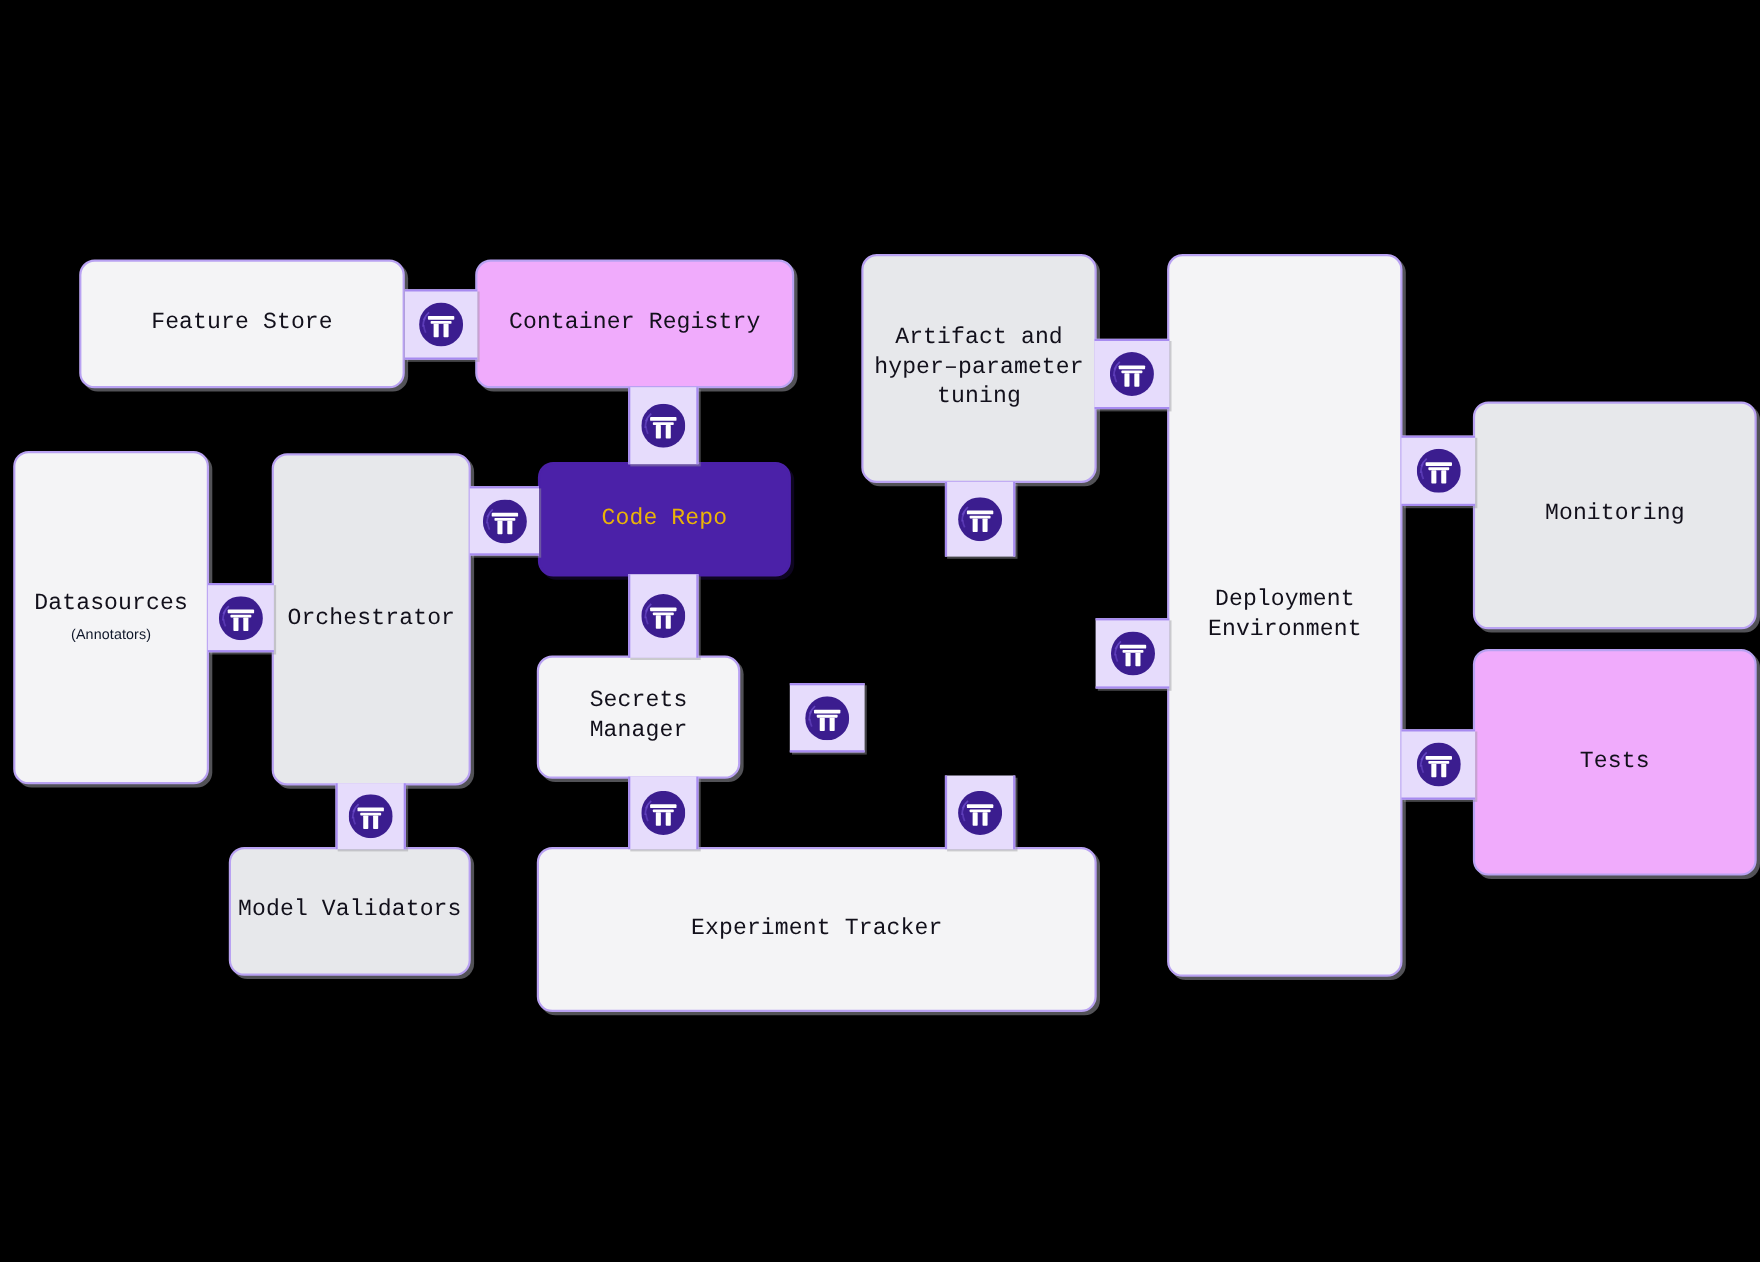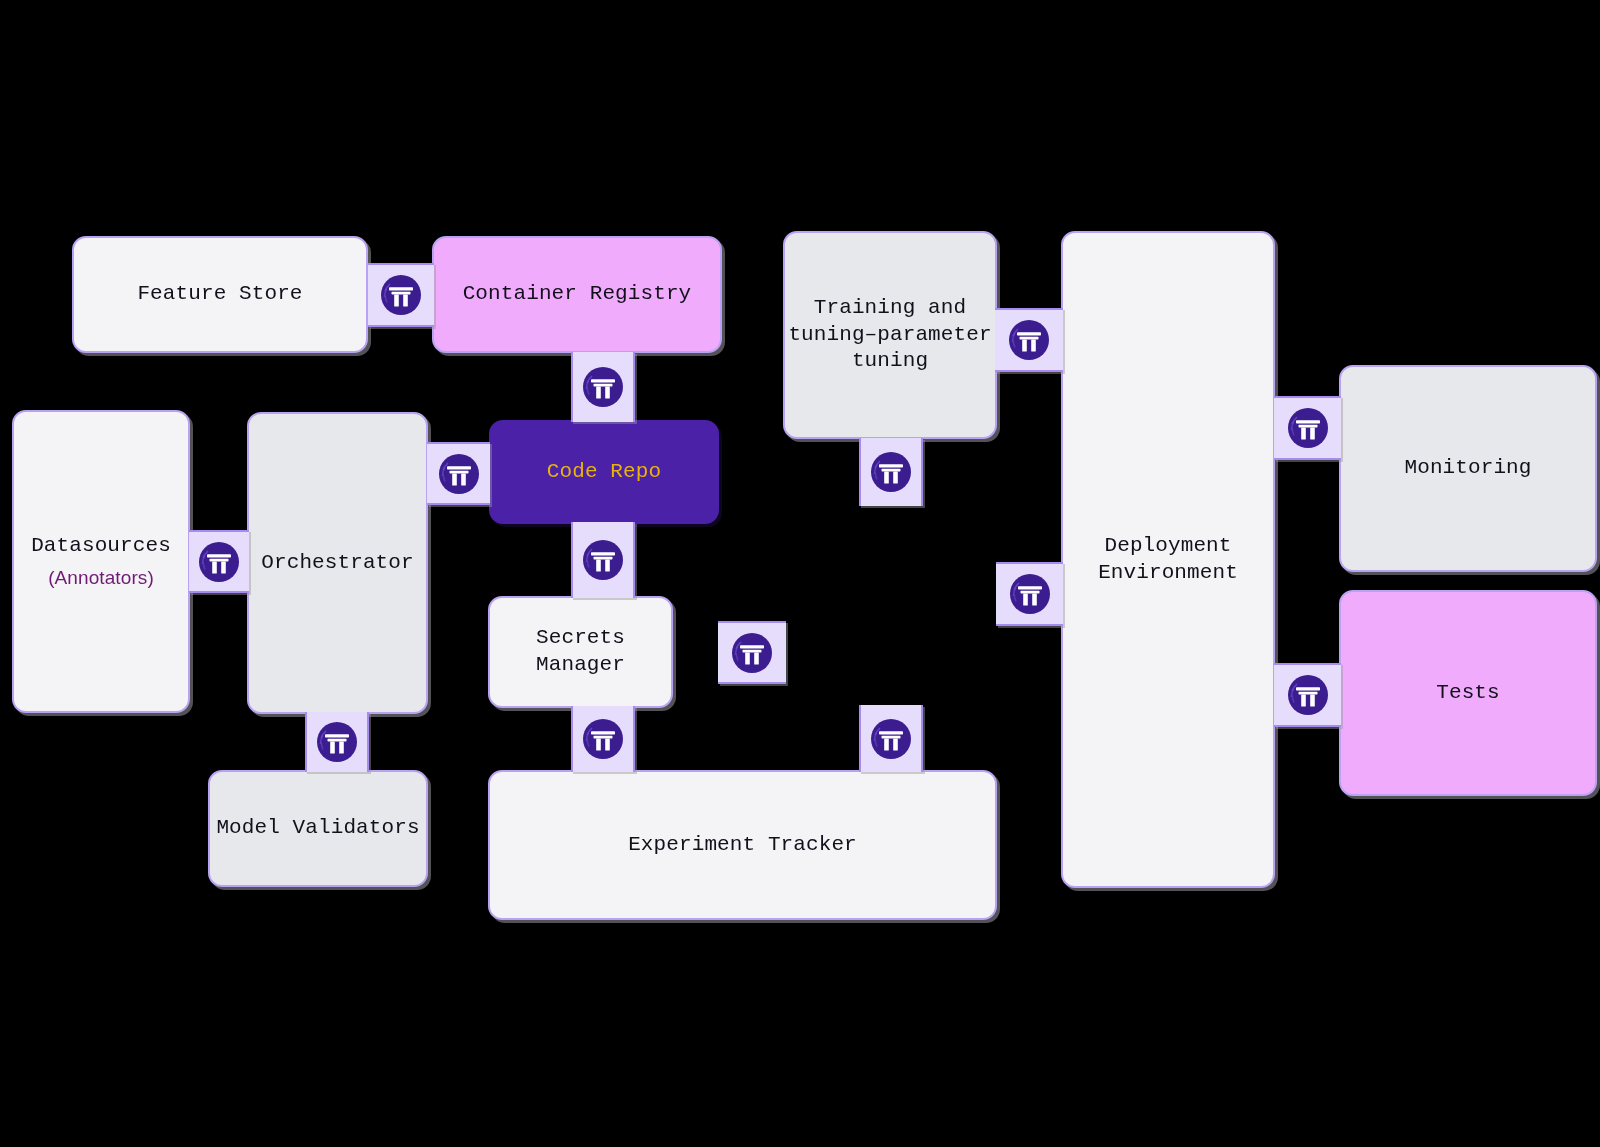--- a/index.html
+++ b/index.html
@@ -43,22 +43,22 @@
   .node.tint    { background: #e7e8eb; }
   .node.grey    { background: #f0abfc; }
   .node.accent  {
     background: #4b21a8;
     border-color: #4b21a8;
     color: #eab308;
     box-shadow: 3px 3px 0 rgba(25,10,60,0.55);
   }
   .node .title   { font-weight: 400; font-family: Liberation Mono, monospace; }
   .node .sub {
-    color: #701a75;
-    font-size: 19px;
+    color: #0f172a;
+    font-size: 13px;
     margin-top: 6px;
     line-height: 1.3;
   }
 
   
   .conn {
     position: absolute;
     box-sizing: border-box;
     border: 2px solid #a78bf0;
     background: #e6dcfc;
@@ -76,21 +76,21 @@
 <body>
 
 <div id="canvas" style="background: rgb(0, 0, 0);">
     <div class="node light" style="left: 72px; top: 236px; width: 296px; height: 117px;">
       <div class="title">Feature Store</div>
     </div>
     <div class="node grey" style="left: 432px; top: 236px; width: 290px; height: 117px;">
       <div class="title">Container Registry</div>
     </div>
     <div class="node tint" style="left: 783px; top: 231px; width: 214px; height: 208px;">
-      <div class="title">Training and tuning–parameter tuning</div>
+      <div class="title">Artifact and hyper–parameter tuning</div>
     </div>
     <div class="node light" style="left: 1061px; top: 231px; width: 214px; height: 657px; align-items: center;">
       <div class="title">Deployment Environment</div>
     </div>
     <div class="node tint" style="left: 1339px; top: 333px; width: 258px; height: 207px; margin-top: 32px;">
       <div class="title">Monitoring</div>
     </div>
     <div class="node light" style="left: 12px; top: 410px; width: 178px; height: 303px;">
       <div class="title">Datasources</div>
       <div class="sub">(Annotators)</div>

